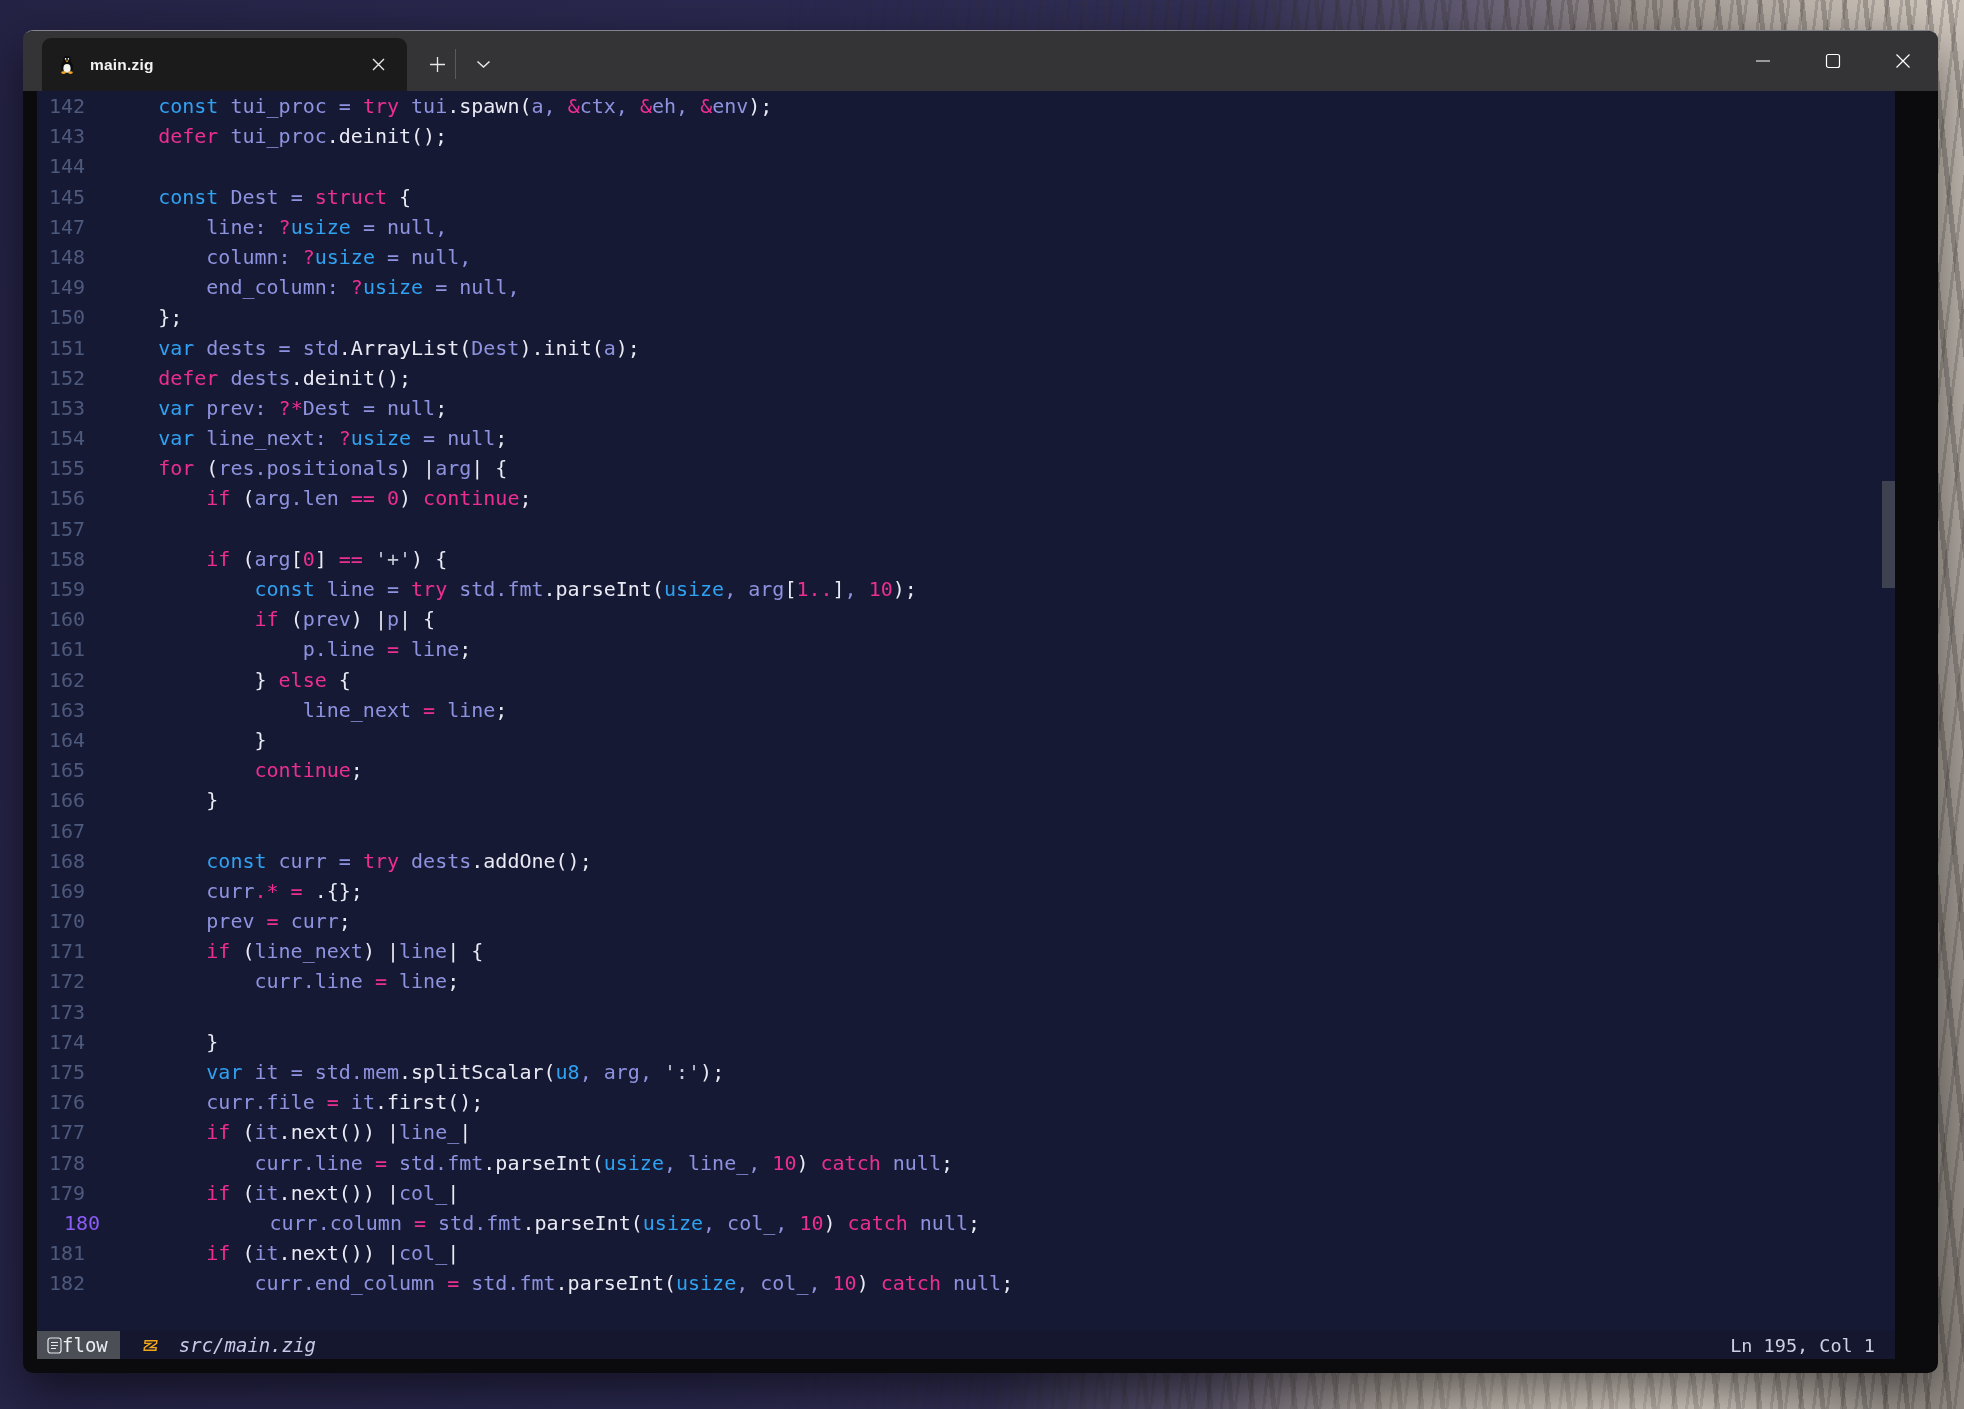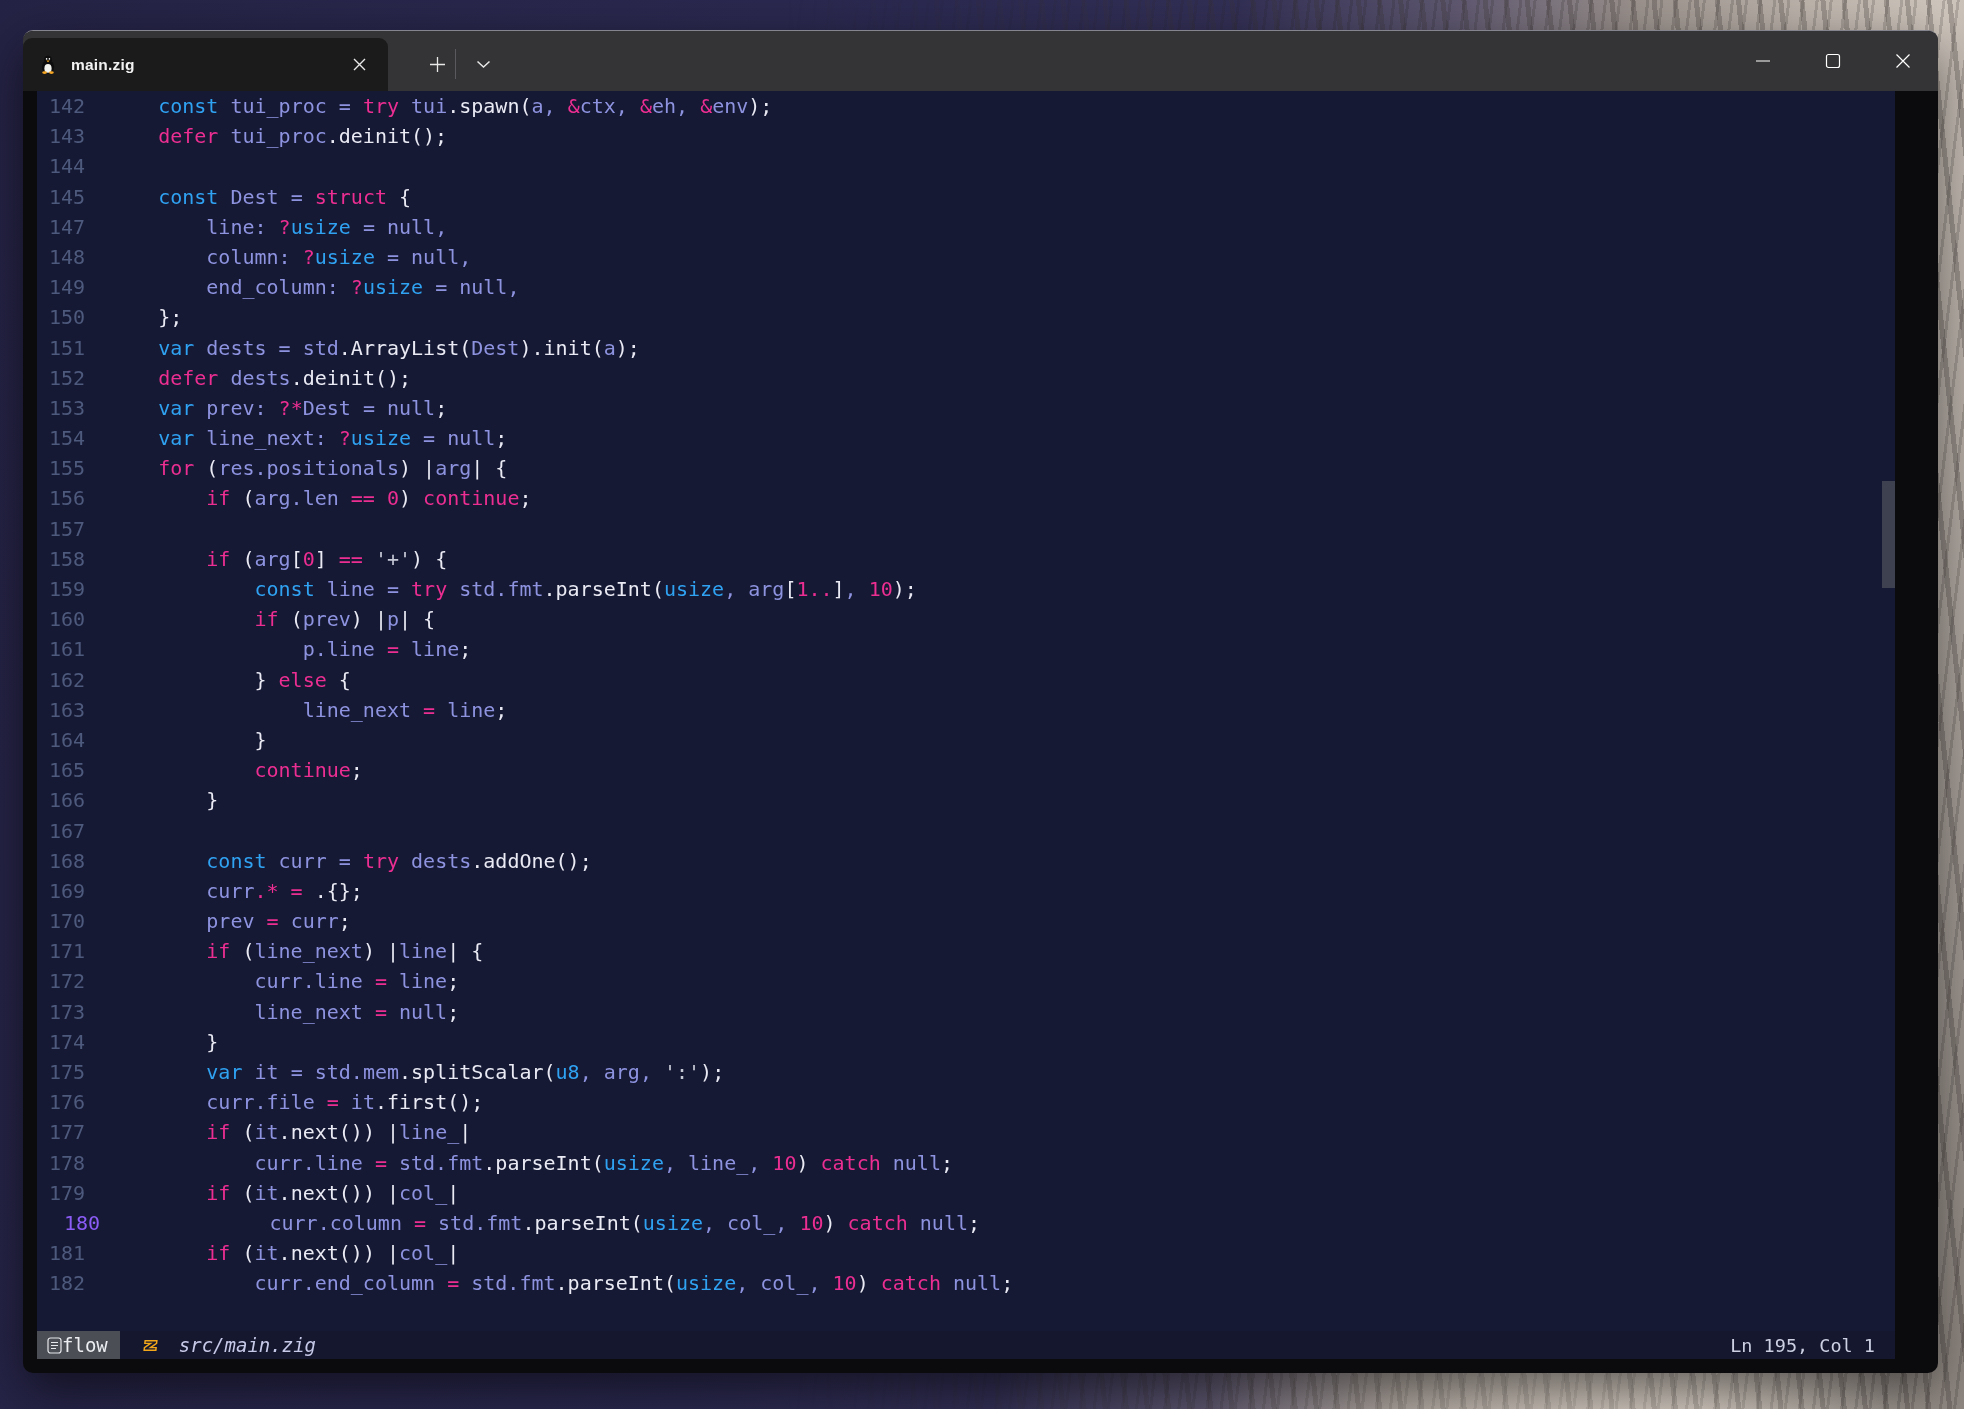--- a/index.html
+++ b/index.html
@@ -17,21 +17,21 @@
       repeating-linear-gradient(97deg, rgba(40,36,34,.18) 0 3px, rgba(0,0,0,0) 3px 14px);
     -webkit-mask-image:linear-gradient(to right, rgba(0,0,0,0) 0%, #000 45%);
             mask-image:linear-gradient(to right, rgba(0,0,0,0) 0%, #000 45%);}
   .wall-glow{position:absolute;left:1200px;top:1150px;width:700px;height:400px;
     background:radial-gradient(closest-side, rgba(238,228,216,.55), rgba(238,228,216,0));}
   
   .win{position:absolute;left:23px;top:30px;width:1915px;height:1342px;
     background:#0b0b0d;border-radius:10px;border-top:1px solid #84848e;
     box-shadow:0 18px 50px rgba(0,0,0,.55);overflow:hidden;}
   .titlebar{position:absolute;left:0;top:0;right:0;height:60px;background:#343436;display:flex;align-items:stretch;}
-  .tab{position:absolute;left:0;top:7px;width:365px;height:53px;background:#1b1b1c;
+  .tab{position:absolute;left:19px;top:7px;width:365px;height:53px;background:#1b1b1c;
     border-radius:9px 9px 0 0;display:flex;align-items:center;padding:0 14px 0 17px;box-sizing:border-box;}
   .tab-title{color:#f2f2f2;font-size:15.5px;font-weight:700;margin-left:15px;letter-spacing:.2px;}
   .tab-close{margin-left:auto;width:30px;height:30px;display:flex;align-items:center;justify-content:center;border-radius:4px;}
   .newtab{position:absolute;left:390px;top:13px;width:48px;height:40px;display:flex;align-items:center;justify-content:center;border-radius:5px;}
   .tabsep{position:absolute;left:432px;top:18px;width:1px;height:30px;background:#5a5a5e;}
   .tabdrop{position:absolute;left:436px;top:13px;width:48px;height:40px;display:flex;align-items:center;justify-content:center;border-radius:5px;}
   .wincontrols{position:absolute;right:0;top:0;height:60px;display:flex;}
   .wcbtn{width:70px;height:60px;display:flex;align-items:center;justify-content:center;}
   
   .term{position:absolute;left:14px;top:60px;width:1858px;height:1268px;background:#161934;}
@@ -225,21 +225,20 @@
         <div class="code-line">
           <span class="gutter" style="color: rgb(78, 90, 125);">171</span>
           <span class="src"><span style="color: rgb(236, 46, 146);">        if </span><span style="color: rgb(233, 234, 244);">(</span><span style="color: rgb(142, 147, 224);">line_next</span><span style="color: rgb(233, 234, 244);">) |</span><span style="color: rgb(142, 147, 224);">line</span><span style="color: rgb(233, 234, 244);">| {</span></span>
         </div>
         <div class="code-line">
           <span class="gutter" style="color: rgb(78, 90, 125);">172</span>
           <span class="src"><span style="color: rgb(142, 147, 224);">            curr.line </span><span style="color: rgb(236, 46, 146);">= </span><span style="color: rgb(142, 147, 224);">line</span><span style="color: rgb(233, 234, 244);">;</span></span>
         </div>
         <div class="code-line">
           <span class="gutter" style="color: rgb(78, 90, 125);">173</span>
-          <span class="src"><span style="color: rgb(142, 147, 224);">            line_next </span><span style="color: rgb(236, 46, 146);">= </span><span style="color: rgb(142, 147, 224);">null</span><span style="color: rgb(233, 234, 244);">;</span></span>
         </div>
         <div class="code-line">
           <span class="gutter" style="color: rgb(78, 90, 125);">174</span>
           <span class="src"><span style="color: rgb(233, 234, 244);">        }</span></span>
         </div>
         <div class="code-line">
           <span class="gutter" style="color: rgb(78, 90, 125);">175</span>
           <span class="src"><span style="color: rgb(47, 162, 242);">        var </span><span style="color: rgb(142, 147, 224);">it </span><span style="color: rgb(142, 147, 224);">= </span><span style="color: rgb(142, 147, 224);">std.mem</span><span style="color: rgb(233, 234, 244);">.splitScalar(</span><span style="color: rgb(47, 162, 242);">u8</span><span style="color: rgb(142, 147, 224);">, </span><span style="color: rgb(142, 147, 224);">arg</span><span style="color: rgb(142, 147, 224);">, </span><span style="color: rgb(198, 201, 214);">':'</span><span style="color: rgb(233, 234, 244);">);</span></span>
         </div>
         <div class="code-line">

